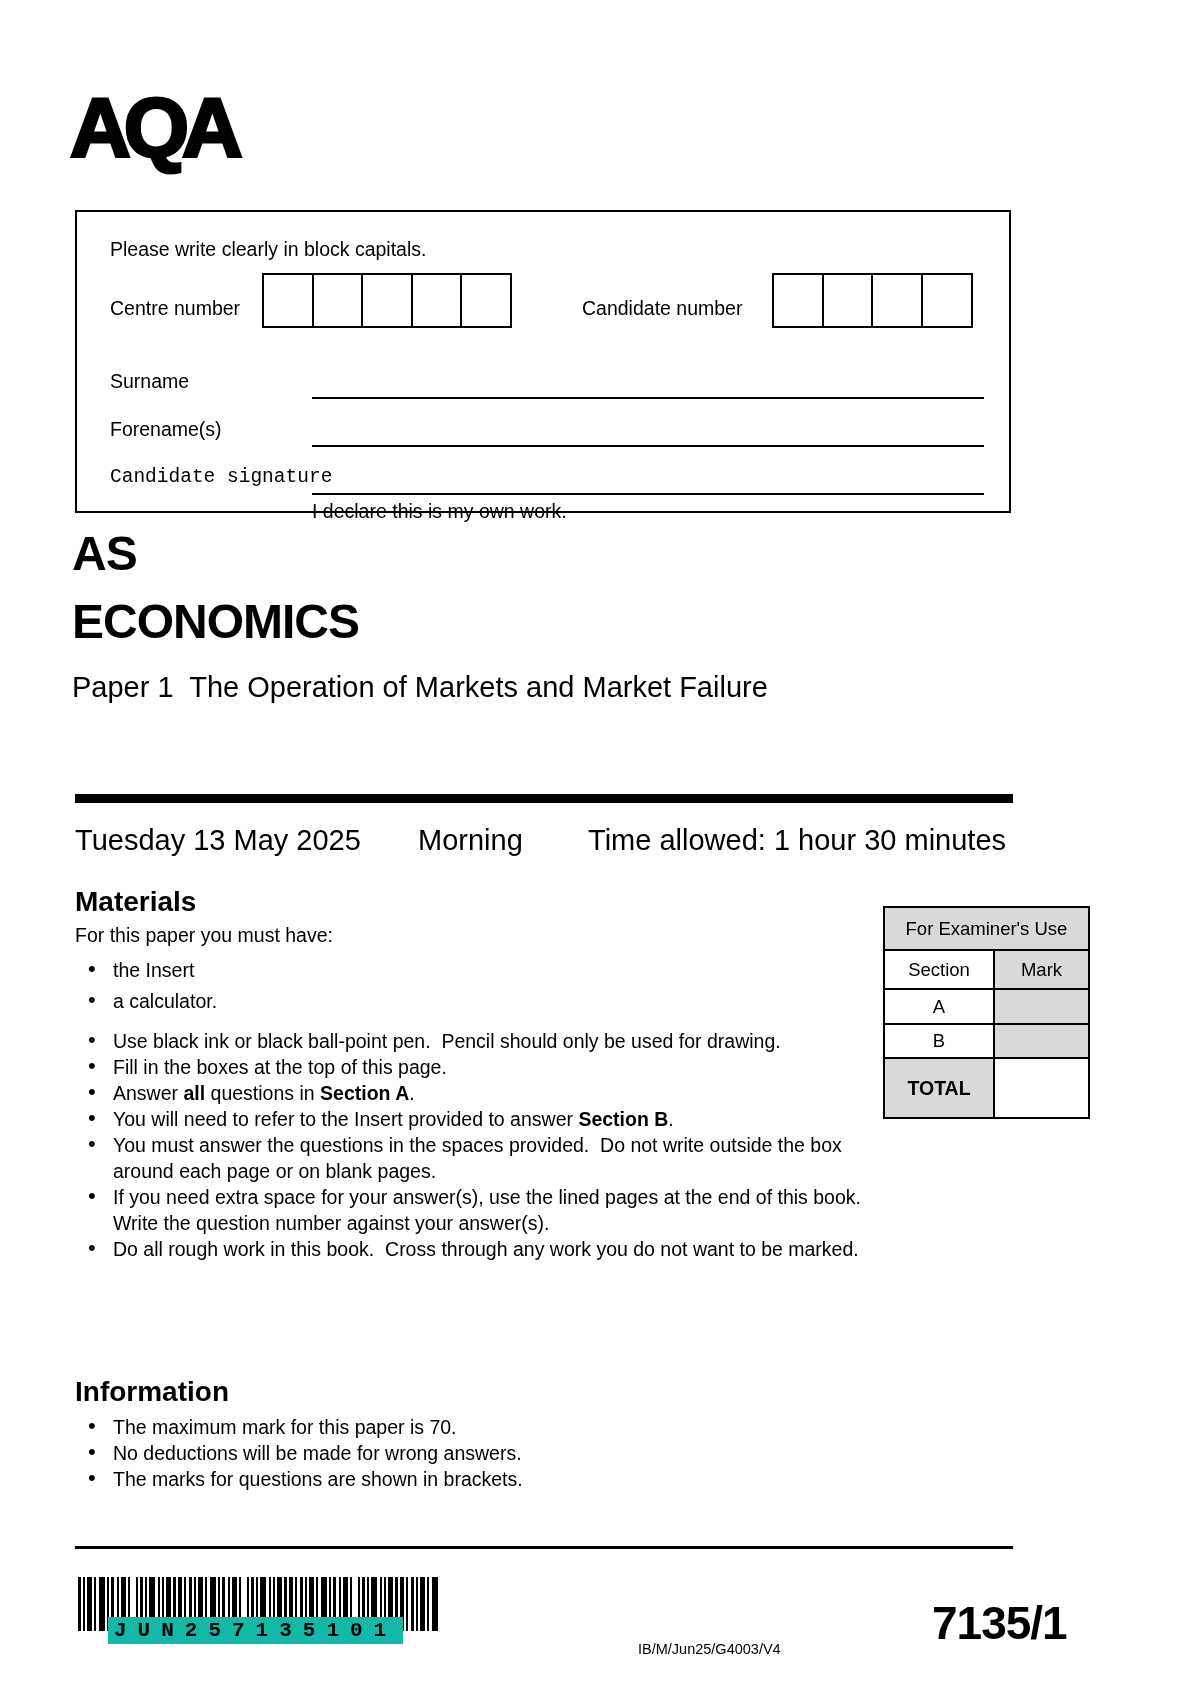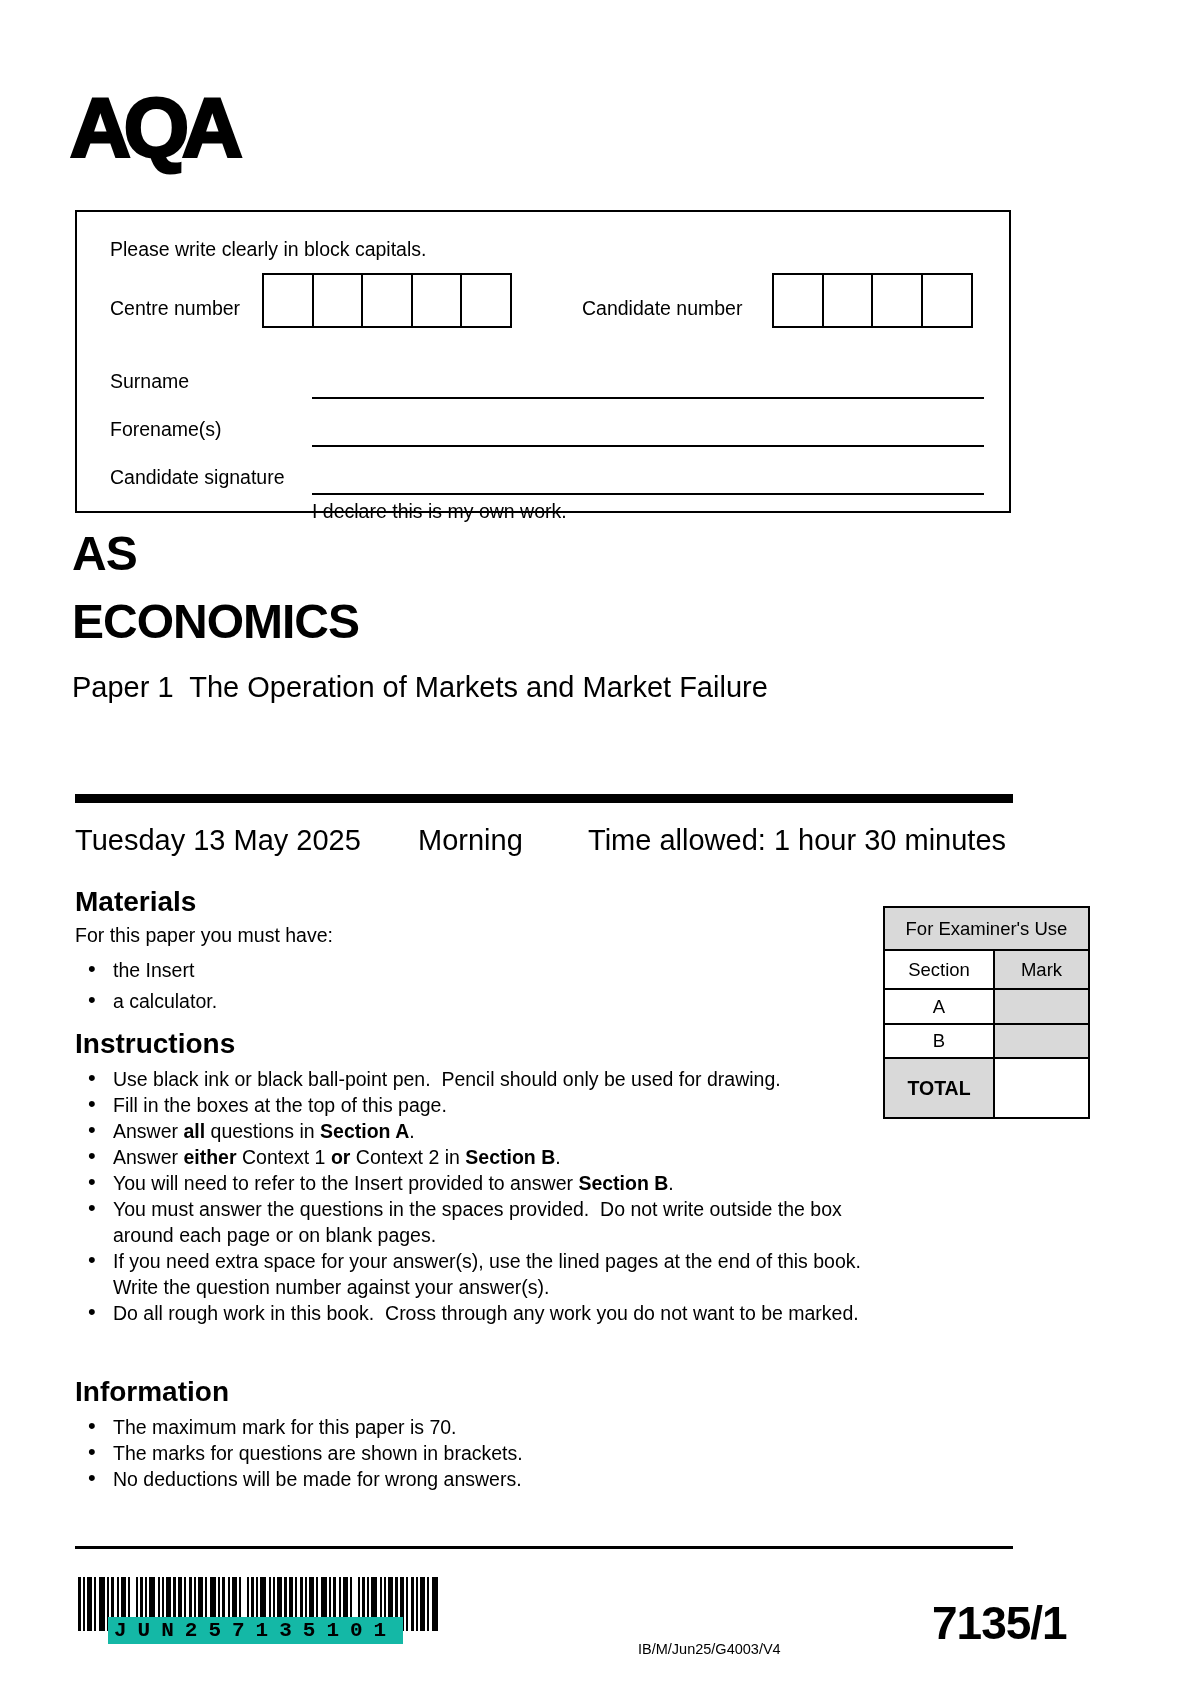--- a/index.html
+++ b/index.html
@@ -21,21 +21,21 @@
   .cb-note  { position:absolute; left:33px; top:26px; }
   .cb-label-centre { position:absolute; left:33px;  top:85px; }
   .cb-label-cand   { position:absolute; left:505px; top:85px; }
   .cells { position:absolute; display:flex; }
   .cells-centre { left:185px; top:61px; }
   .cells-cand   { left:695px; top:61px; }
   .cell { width:52px; height:55px; border:2.5px solid #000; background:#fff; margin-left:-2.5px; }
   .cell:first-child { margin-left:0; }
   .cb-label-surname   { position:absolute; left:33px; top:158px; }
   .cb-label-forenames { position:absolute; left:33px; top:206px; }
-  .cb-label-signature { position:absolute; left:33px; top:254px; }
+  .cb-label-signature { position:absolute; left:33px; top:254px;font-family:Liberation Mono, monospace; }
   .wline { position:absolute; left:235px; width:672px; height:28px; border-bottom:2.5px solid #000; }
   .wline-surname   { top:159px; }
   .wline-forenames { top:207px; }
   .wline-signature { top:255px; }
   .cb-declaration { position:absolute; left:235px; top:288px; }
   
   .t-qual    { position:absolute; left:72px; top:526px; font-size:48px; font-weight:600; letter-spacing:-1px; }
   .t-subject { position:absolute; left:72px; top:594px; font-size:48px; font-weight:700; letter-spacing:-1px; }
   .t-paper   { position:absolute; left:72px; top:671px; font-size:29px; white-space:pre-wrap; }
   .rule-thick { position:absolute; left:75px; top:794px; width:938px; height:9px; background:#000; }
@@ -157,39 +157,37 @@
           <div class="et-cell et-cm"></div>
         </div>
         <div class="et-row total">
           <div class="et-cell et-cl">TOTAL</div>
           <div class="et-cell et-cm"></div>
         </div>
       </div>
   </div>
 
   <div class="section sec-instructions">
-    <div class="sec-h">Instructions</div>
     <ul class="bullets">
         <li><span>Use black ink or black ball-point pen.  Pencil should only be used for drawing.</span></li>
         <li><span>Fill in the boxes at the top of this page.</span></li>
         <li><span>Answer </span><span class="b">all</span><span> questions in </span><span class="b">Section A</span><span>.</span></li>
-        <li><span>Answer </span><span class="b">either</span><span> Context 1 </span><span class="b">or</span><span> Context 2 in </span><span class="b">Section B</span><span>.</span></li>
         <li><span>You will need to refer to the Insert provided to answer </span><span class="b">Section B</span><span>.</span></li>
         <li><span>You must answer the questions in the spaces provided.  Do not write outside the box around each page or on blank pages.</span></li>
         <li><span>If you need extra space for your answer(s), use the lined pages at the end of this book.  Write the question number against your answer(s).</span></li>
         <li><span>Do all rough work in this book.  Cross through any work you do not want to be marked.</span></li>
       </ul>
   </div>
 
   <div class="section sec-information">
     <div class="sec-h">Information</div>
     <ul class="bullets">
         <li><span>The maximum mark for this paper is 70.</span></li>
+        <li><span>No deductions will be made for wrong answers.</span></li>
         <li><span>The marks for questions are shown in brackets.</span></li>
-        <li><span>No deductions will be made for wrong answers.</span></li>
       </ul>
   </div>
 
   <div class="rule-bottom"></div>
   <div class="barcode">
     <div class="barcode-bars" id="barcode-bars">
         <div style="position: absolute; top: 0px; height: 54px; background: rgb(0, 0, 0); left: 0px; width: 3px;"></div>
         <div style="position: absolute; top: 0px; height: 54px; background: rgb(0, 0, 0); left: 5px; width: 2px;"></div>
         <div style="position: absolute; top: 0px; height: 54px; background: rgb(0, 0, 0); left: 9px; width: 5px;"></div>
         <div style="position: absolute; top: 0px; height: 54px; background: rgb(0, 0, 0); left: 16px; width: 2px;"></div>

